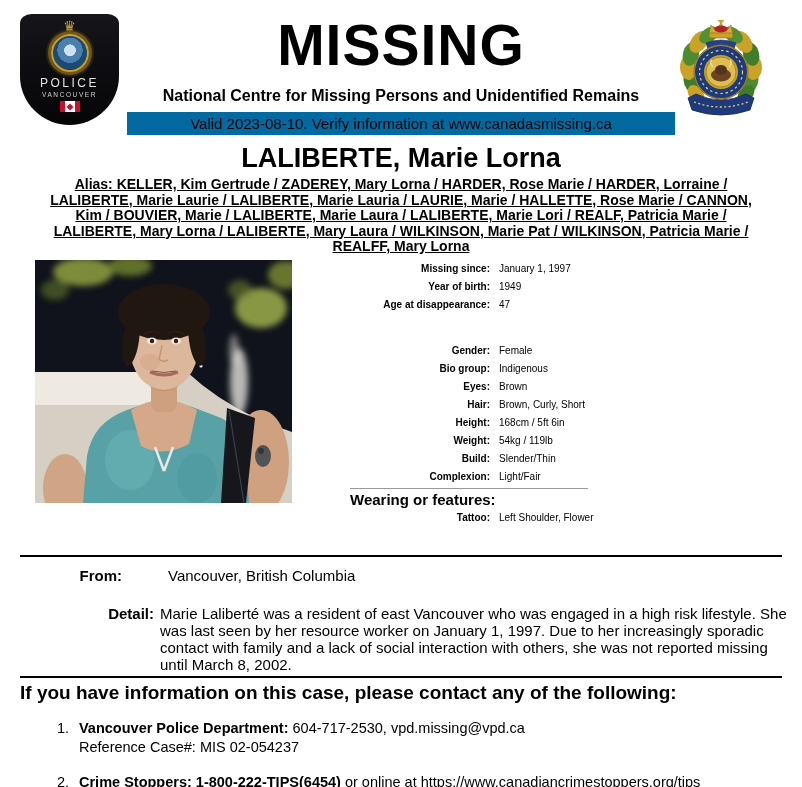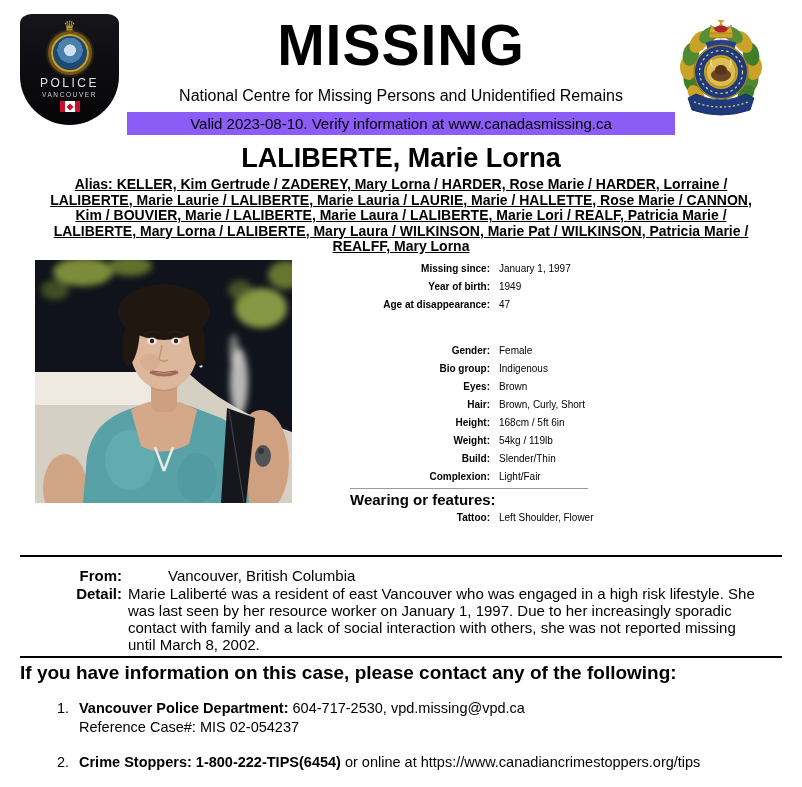--- a/index.html
+++ b/index.html
@@ -19,43 +19,43 @@
   .vpd-police{margin-top:4px;font-size:12px;letter-spacing:2.5px;color:#e2e2e2;}
   .vpd-city{margin-top:1px;font-size:6.5px;letter-spacing:1.6px;color:#cfcfcf;}
   .vpd-flag{margin-top:3px;width:20px;height:11px;position:relative;
     background:linear-gradient(90deg,#c8102e 0 26%,#fff 26% 74%,#c8102e 74%);}
   .vpd-flag::after{content:"";position:absolute;left:50%;top:50%;width:5px;height:5px;
     transform:translate(-50%,-50%) rotate(45deg);background:#c8102e;}
   .rcmp{position:absolute;left:676px;top:20px;width:90px;height:103px;}
 
   
   .title{margin:14px 0 0;text-align:center;font-size:57px;font-weight:700;line-height:62px;letter-spacing:1px;}
-  .subtitle{margin-top:11px;text-align:center;font-size:16px;font-weight:400;line-height:18px;}
-  .banner{margin:7px auto 0;width:548px;height:23px;line-height:23px;background:#8b5cf6;
+  .subtitle{margin-top:11px;text-align:center;font-size:16px;font-weight:700;line-height:18px;}
+  .banner{margin:7px auto 0;width:548px;height:23px;line-height:23px;background:#0369a1;
     text-align:center;font-size:15px;}
   .person-name{margin-top:9px;text-align:center;font-size:27px;font-weight:700;line-height:28px;}
   .alias{margin-top:5px;text-align:center;font-weight:700;font-size:14px;line-height:15.5px;text-decoration:underline;}
   .alias div{white-space:nowrap;}
 
   
   .details{position:relative;margin-top:5px;}
   .photo{position:absolute;left:35px;top:0;width:257px;height:243px;}
   .drow{display:flex;font-size:10px;line-height:18px;}
   .dlbl{flex:0 0 490px;text-align:right;font-weight:700;}
   .dval{padding-left:9px;white-space:nowrap;}
   .dgap{height:28px;}
   .minirule{margin:2px 0 2px 350px;width:238px;border-top:1px solid #9a9a9a;height:0;}
   .wearing{margin-left:350px;font-size:15px;line-height:18px;font-weight:700;}
 
   
   .hrule{margin:28px 20px 0;border-top:2px solid #000;height:0;}
   .hrule2{margin:3px 20px 0;border-top:2px solid #000;height:0;}
   .orow{display:flex;font-size:15px;}
   .orow.from{margin-top:10px;line-height:18px;gap:40px;}
-  .orow.detail{margin-top:0;line-height:17px;}
+  .orow.detail{margin-top:20px;line-height:17px;padding-left:32px;}
   .olbl{flex:0 0 122px;text-align:right;font-weight:700;}
   .oval{padding-left:6px;width:636px;}
 
   
   .contact-heading{margin:6px 0 0 20px;font-size:19px;font-weight:700;line-height:18px;}
   .citem{display:flex;margin:17px 0 0 57px;font-size:14.5px;line-height:19px;}
   .citem.second{margin-top:16px;}
   .cnum{flex:0 0 22px;}
   .cbold{font-weight:700;}
 </style>

